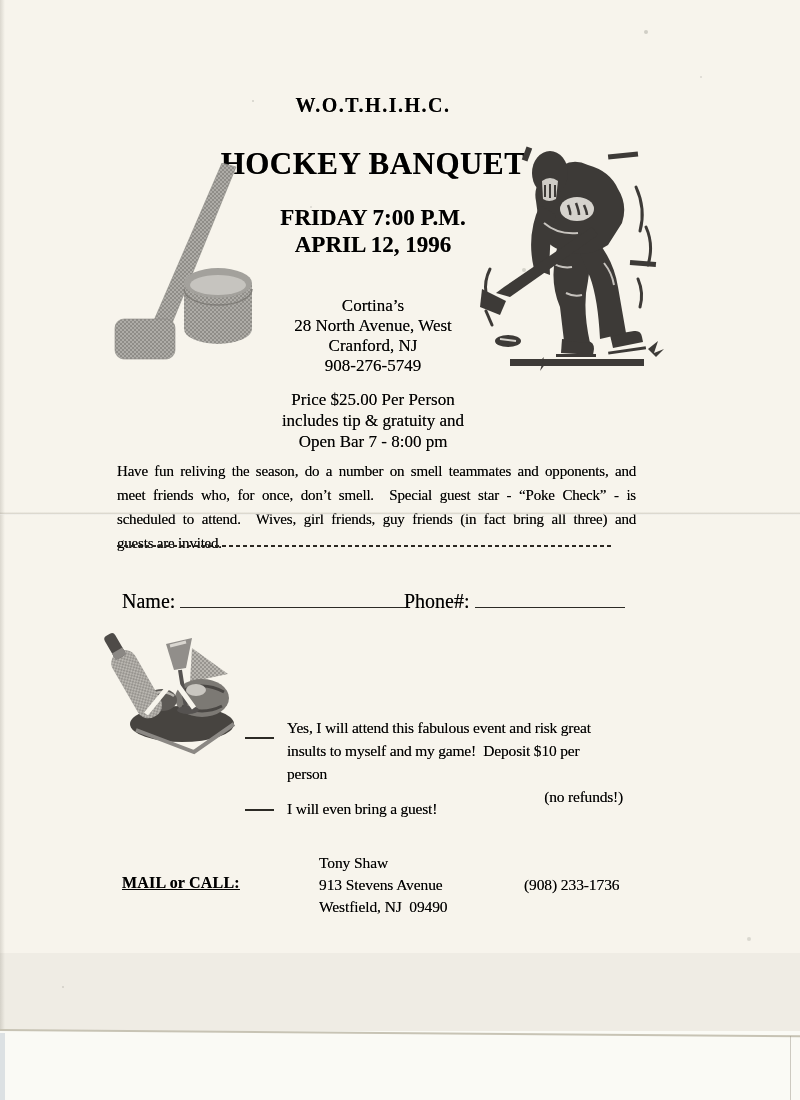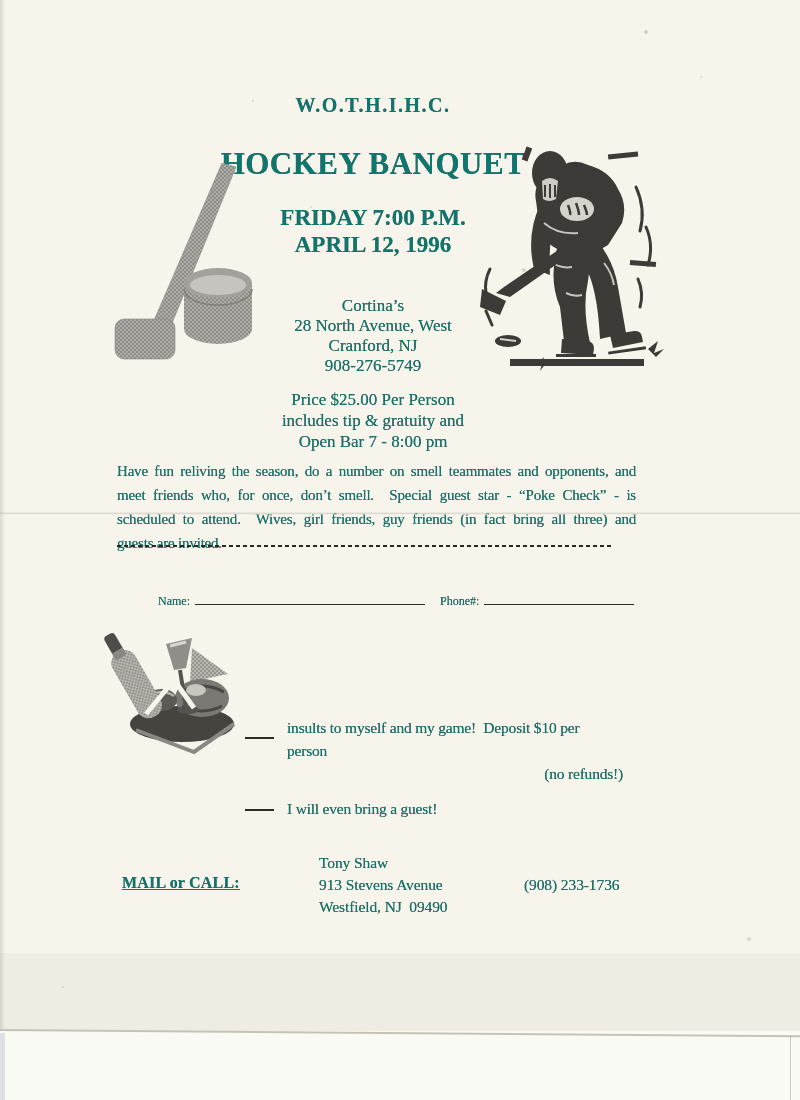--- a/index.html
+++ b/index.html
@@ -1,35 +1,35 @@
 <!DOCTYPE html>
 <html><head>
 <meta charset="utf-8">
 <style>
   html,body{margin:0;padding:0;}
   body{
     width:800px;height:1100px;overflow:hidden;
     background:#efece4;
     font-family:"Liberation Serif","DejaVu Serif",serif;
   }
-  .page{position:relative;width:800px;height:953px;background:#f7f4ec;color:#0f766e;}
+  .page{position:relative;width:800px;height:953px;background:#f7f4ec;color:#000000;}
   .abs{position:absolute;}
   .ctr{left:73px;width:600px;text-align:center;}
   .soft{text-shadow:0 0 .6px rgba(36,33,29,.65);}
   .h-org{top:94px;font-size:20px;font-weight:bold;letter-spacing:1.5px;}
   .h-event{top:146px;font-size:31px;font-weight:bold;letter-spacing:.5px;}
   .h-when{top:204px;font-size:23px;font-weight:bold;line-height:27px;}
   .venue{top:296px;font-size:17px;line-height:20px;text-align:center;}
   .pricing{top:389px;font-size:17px;line-height:21px;}
   .para{left:117px;width:519px;font-size:15px;line-height:24px;letter-spacing:-.2px;}
   .just{text-align:justify;text-align-last:justify;}
   .pre{white-space:pre-wrap;}
   .divider{left:117px;top:545px;width:497px;height:2px;
     background:repeating-linear-gradient(90deg,#2a2721 0 4px,transparent 4px 7px);}
-  .lbl{font-size:12px;margin-left:36px;}
+  .lbl{font-size:20px;}
   .fill-line{display:inline-block;height:14px;border-bottom:1.5px solid #2c2a25;vertical-align:baseline;margin-left:5px;}
   .blank{height:14px;border-bottom:2px solid #2c2a25;}
   .rsvp-text{left:287px;width:336px;font-size:15.5px;line-height:23px;letter-spacing:-.2px;}
   .contact{font-size:15.5px;line-height:22px;letter-spacing:-.1px;margin-left:32px;}
   .mail-label{font-size:16px;font-weight:bold;text-decoration:underline;letter-spacing:.2px;}
   
   .edge-left{left:0;top:0;width:5px;height:1100px;
     background:linear-gradient(90deg,rgba(90,85,72,.18),rgba(90,85,72,0));}
   .crease{left:0;top:512px;width:800px;height:3px;
     background:linear-gradient(180deg,rgba(153,148,132,0) 0%,rgba(153,148,132,.32) 45%,rgba(255,255,255,.55) 100%);}
@@ -84,20 +84,21 @@
 
   <div class="abs lbl soft" style="left:122px;top:590px">
     <span>Name:</span><span class="fill-line" style="width:230px"></span>
   </div>
   <div class="abs lbl soft" style="left:404px;top:590px">
     <span>Phone#:</span><span class="fill-line" style="width:150px"></span>
   </div>
 
   <div class="abs blank" style="left:245px;top:723px;width:29px"></div>
   <div class="abs rsvp-text soft" style="top:716px">
+    <div>Yes, I will attend this fabulous event and risk great</div>
     <div class="pre">insults to myself and my game!  Deposit $10 per person</div>
     <div style="text-align:right">(no refunds!)</div>
   </div>
 
   <div class="abs blank" style="left:245px;top:795px;width:29px"></div>
   <div class="abs rsvp-text soft" style="top:797px">I will even bring a guest!</div>
 
   <div class="abs mail-label soft" style="left:122px;top:874px">MAIL or CALL:</div>
   <div class="abs contact soft" style="left:287px;top:852px">
     <div>Tony Shaw</div>

